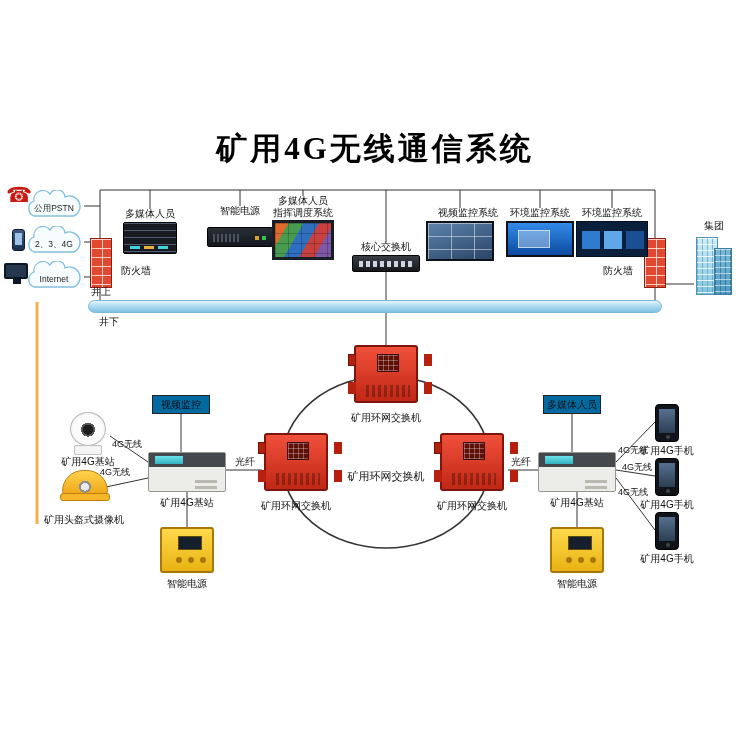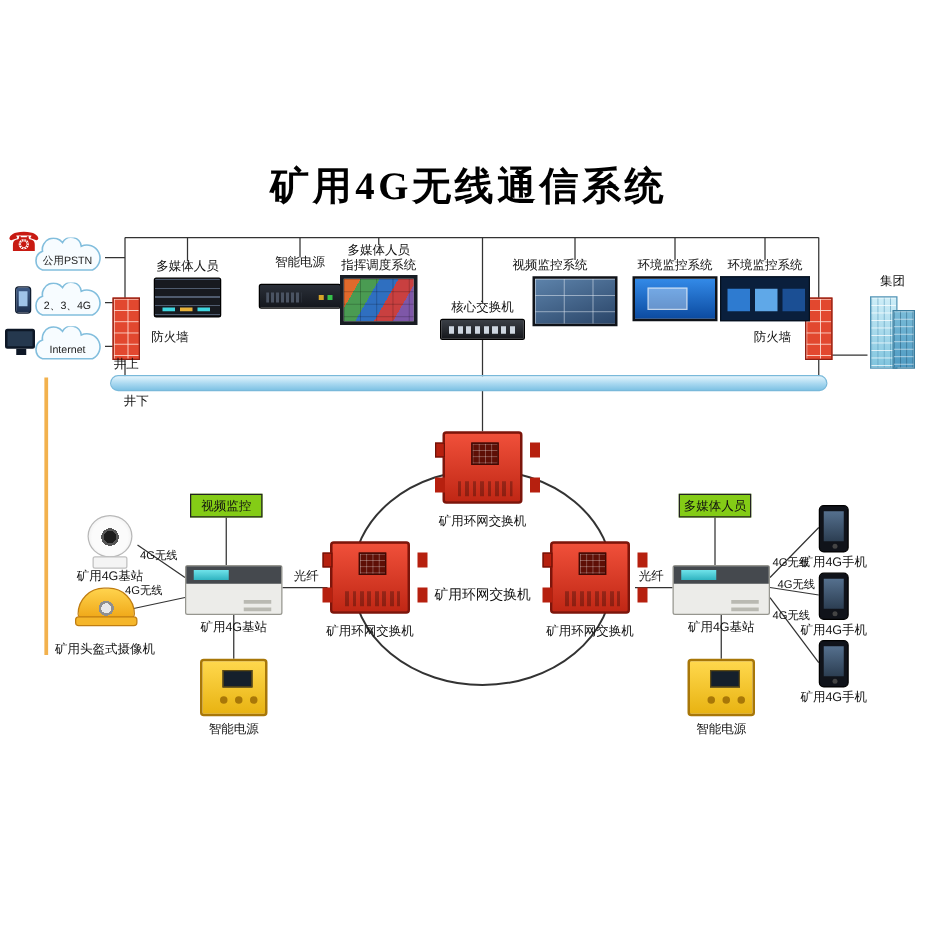--- a/index.html
+++ b/index.html
@@ -96,21 +96,21 @@
   .helmet::before{content:"";position:absolute;left:2px;top:2px;width:44px;height:23px;border-radius:22px 22px 4px 4px;border:1px solid #c07d10;
         background:radial-gradient(circle at 50% 68%,#e9e9e9 0 4px,#8f8f8f 4px 6px,transparent 6px),linear-gradient(#ffd34d,#f0a818)}
   .helmet::after{content:"";position:absolute;left:0;top:25px;width:48px;height:6px;background:#f5b62a;border:1px solid #c07d10;border-radius:3px}
 
   
   .handset{position:absolute;width:24px;height:38px;background:#10131a;border:1px solid #000;border-radius:4px;z-index:3}
   .handset::before{content:"";position:absolute;left:3px;top:4px;right:3px;bottom:8px;background:linear-gradient(#55708e,#2c3e52)}
   .handset::after{content:"";position:absolute;left:10px;bottom:2px;width:4px;height:4px;border-radius:50%;background:#444}
 
   
-  .secbox{position:absolute;border:1px solid #222;background:#84cc16;font-size:10px;color:#111;display:flex;align-items:center;justify-content:center;z-index:4}
+  .secbox{position:absolute;border:1px solid #222;background:#0369a1;font-size:10px;color:#111;display:flex;align-items:center;justify-content:center;z-index:4}
 </style>
 </head>
 <body>
 
 <div class="canvas">
 
   <svg class="abs wires" width="750" height="750" viewBox="0 0 750 750">
     <g stroke="#333" stroke-width="1" fill="none">
       <path d="M100 190 H655 M100 190 V301 M655 190 V301 M150 190 V209 M240 190 V206 M303 190 V196 M386 190 V242 M460 190 V208 M540 190 V208 M612 190 V208 M84 206 H100 M84 242 H100 M84 277 H100 M655 284 H694 M386 272 V345"></path>
       <ellipse cx="386" cy="462" rx="104" ry="86" stroke-width="1.6"></ellipse>
@@ -156,21 +156,21 @@
 
   <div class="lbl wrap" style="left:272px;top:195px;width:62px">
     <span>多媒体人员</span><br>
     <span>指挥调度系统</span>
   </div>
   <i class="monitor" style="left:272px;top:220px"></i>
 
   <div class="lbl" style="left:354px;top:241px;width:64px">核心交换机</div>
   <i class="coreswitch" style="left:352px;top:255px"></i>
 
-  <div class="lbl" style="left:408px;top:207px;width:64px">视频监控系统</div>
+  <div class="lbl" style="left:436px;top:207px;width:64px">视频监控系统</div>
   <i class="videowall" style="left:426px;top:221px"></i>
 
   <div class="lbl" style="left:508px;top:207px;width:64px">环境监控系统</div>
   <i class="coal" style="left:506px;top:221px"></i>
 
   <div class="lbl" style="left:578px;top:207px;width:68px">环境监控系统</div>
   <i class="env" style="left:576px;top:221px"></i>
 
   <div class="lbl" style="left:696px;top:220px;width:36px">集团</div>
   <div class="building" style="left:694px;top:237px"></div>

